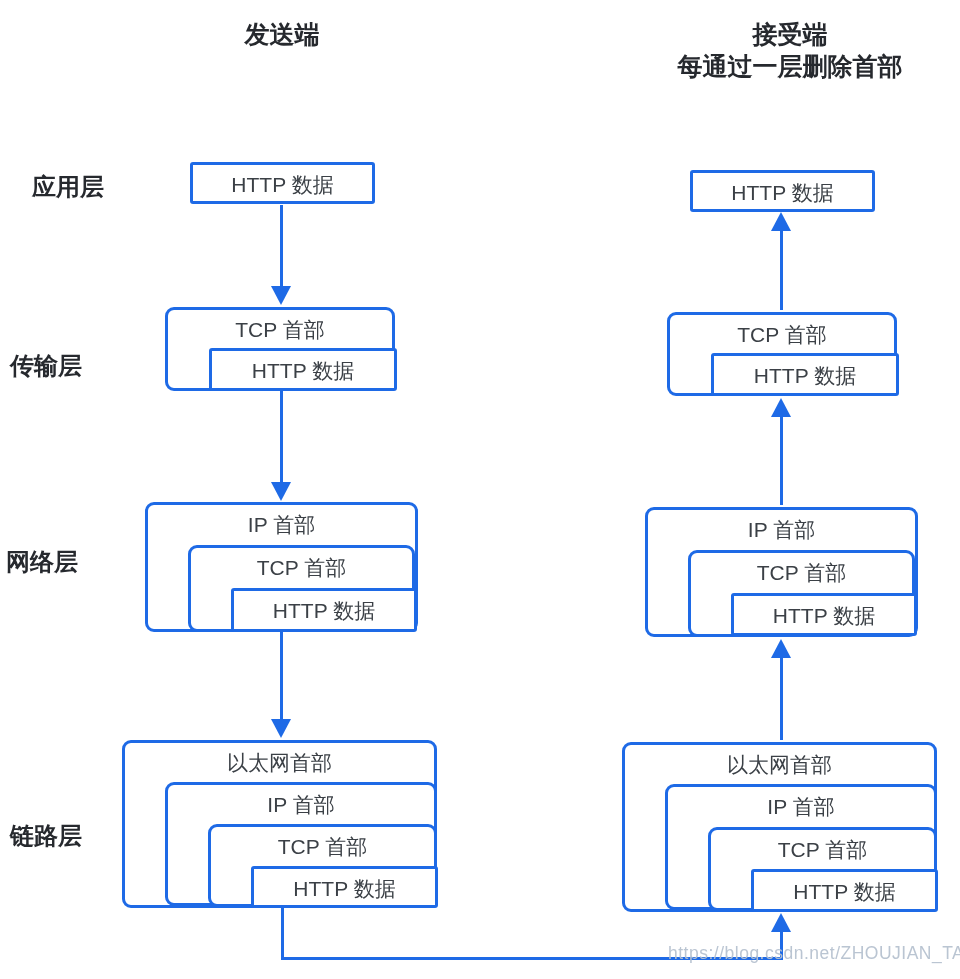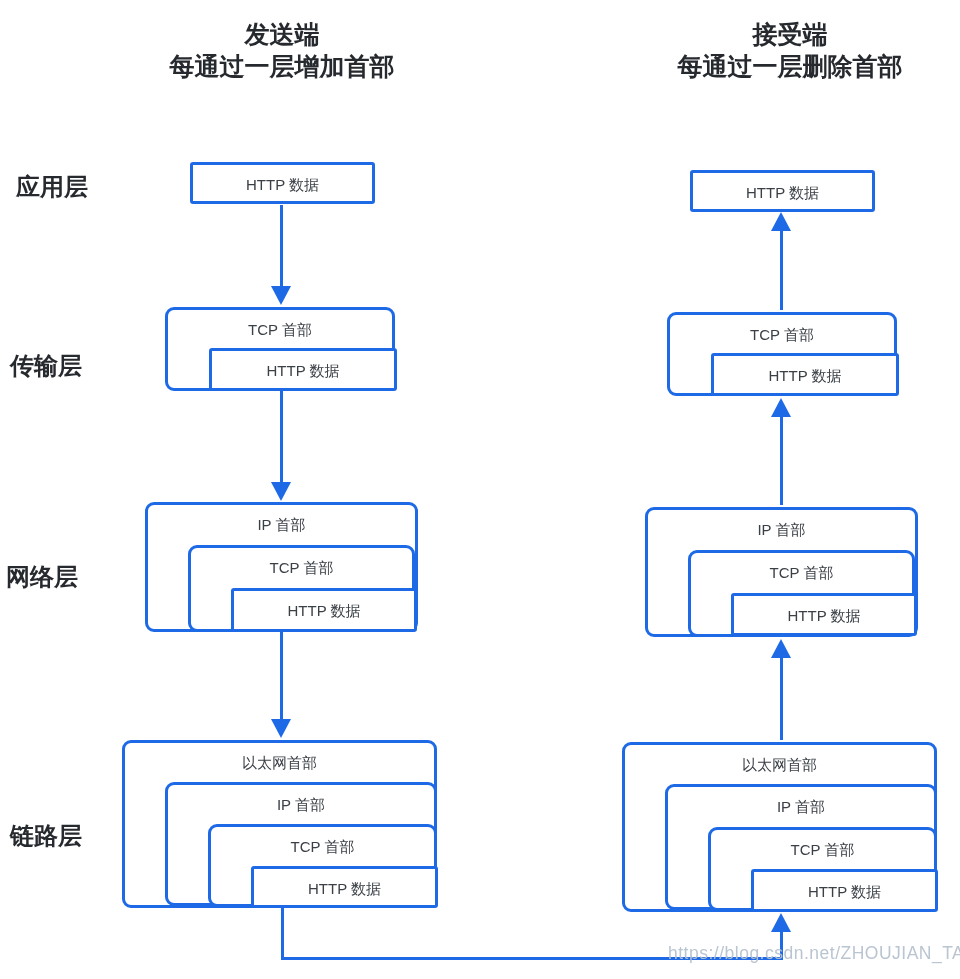--- a/index.html
+++ b/index.html
@@ -17,21 +17,21 @@
   .hdr{position:absolute;width:420px;text-align:center;color:var(--heading);
        font-weight:bold;font-size:25px;line-height:32px;}
   .hdr .hline{white-space:nowrap;}
   
   .layer-label{position:absolute;color:var(--heading);font-weight:bold;font-size:24px;}
   
   .box{position:absolute;background:#ffffff;border:3px solid var(--blue);
        box-sizing:border-box;border-radius:9px;}
   .box.sq{border-radius:3px;}
   .box .lbl{position:absolute;left:0;right:0;top:0;height:40px;line-height:40px;
-       text-align:center;color:var(--text);font-size:15px;white-space:nowrap;}
+       text-align:center;color:var(--text);font-size:21px;white-space:nowrap;}
   
   .arrow{position:absolute;width:20px;}
   .arrow .shaft{position:absolute;left:8.5px;width:3px;background:var(--blue);}
   .arrow.down .shaft{top:0;bottom:17px;}
   .arrow.up .shaft{top:17px;bottom:0;}
   .arrow .tip{position:absolute;left:0;width:0;height:0;
        border-left:10px solid transparent;border-right:10px solid transparent;}
   .arrow.down .tip{bottom:0;border-top:19px solid var(--blue);}
   .arrow.up .tip{top:0;border-bottom:19px solid var(--blue);}
   
@@ -40,30 +40,29 @@
   .watermark{position:absolute;color:var(--wm);font-size:17.5px;white-space:nowrap;
        letter-spacing:0.5px;opacity:0.95;}
 </style>
 </head>
 <body>
 
 <div class="canvas">
 
   <div class="hdr" style="left:72px;top:18px;">
     <div class="hline">发送端</div>
-    <div class="hline">每通过一层增加首部</div>
   </div>
   <div class="hdr" style="left:580px;top:18px;">
     <div class="hline">接受端</div>
     <div class="hline">每通过一层删除首部</div>
   </div>
 
-  <div class="layer-label" style="left:16px;top:171px;">应用层</div>
+  <div class="layer-label" style="left:32px;top:171px;">应用层</div>
   <div class="layer-label" style="left:10px;top:350px;">传输层</div>
-  <div class="layer-label" style="left:6px;top:561px;text-align:right;">网络层</div>
+  <div class="layer-label" style="left:6px;top:546px;text-align:right;">网络层</div>
   <div class="layer-label" style="left:10px;top:820px;font-family:Liberation Serif, serif;">链路层</div>
 
   <div class="box sq" style="left:190px;top:162px;width:185px;height:42px;">
     <span class="lbl">HTTP 数据</span>
   </div>
 
   <div class="box" style="left:165px;top:307px;width:230px;height:84px;">
     <span class="lbl">TCP 首部</span>
   </div>
   <div class="box sq" style="left:209px;top:348px;width:188px;height:43px;">

